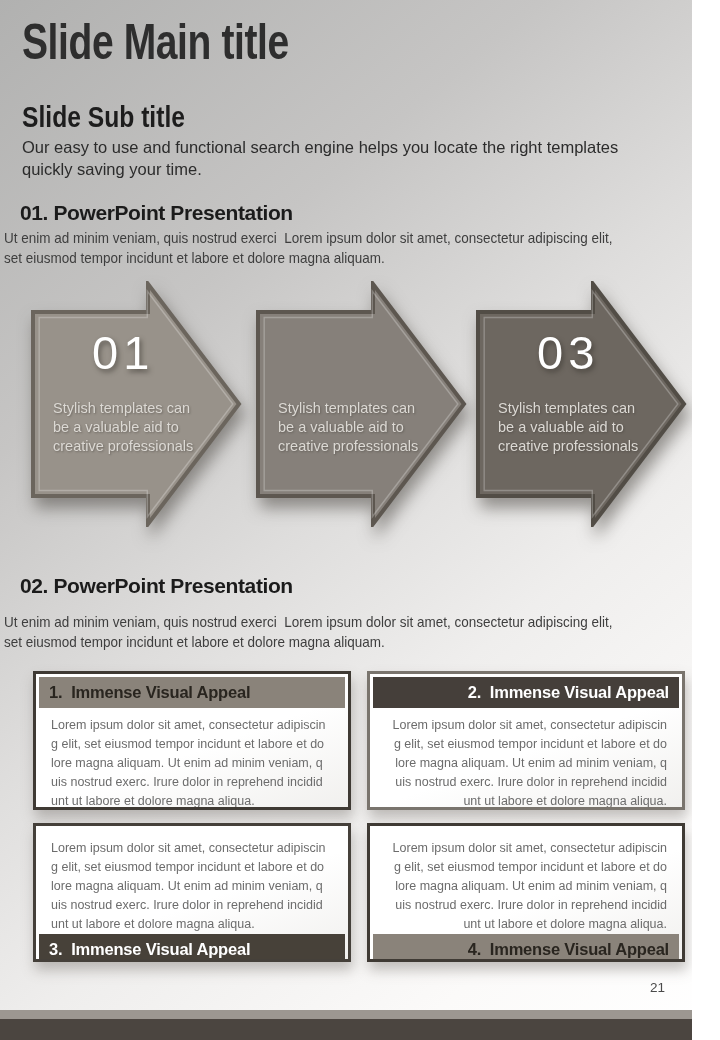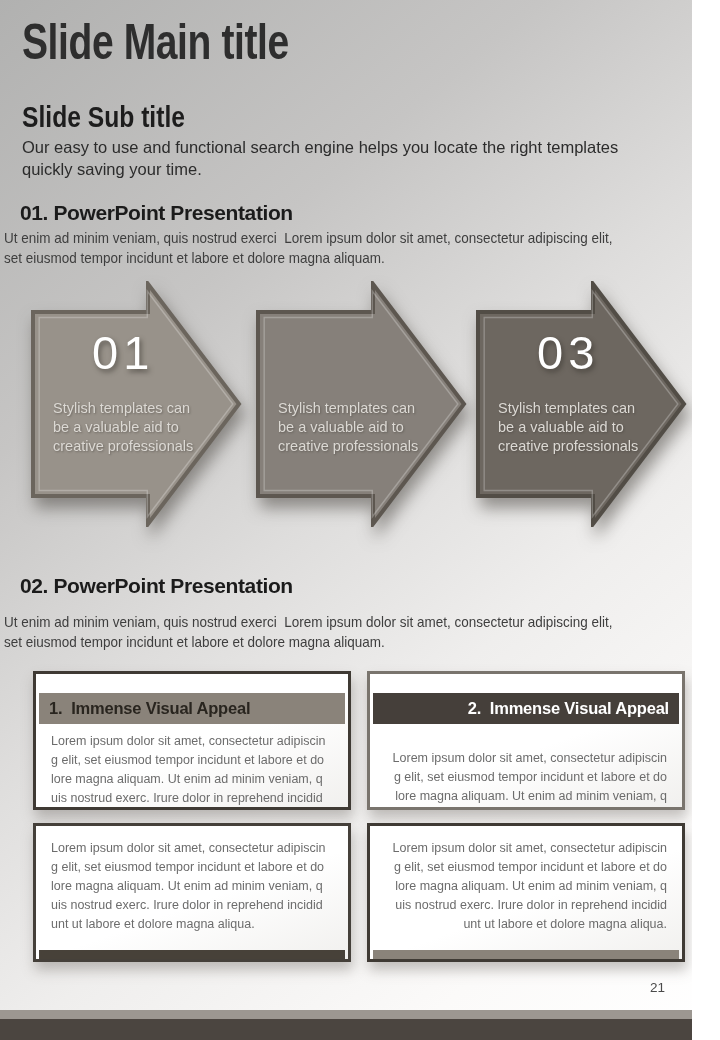--- a/index.html
+++ b/index.html
@@ -30,26 +30,26 @@
   .arrow-caption{position:absolute;left:23px;top:118px;width:168px;font-size:14.5px;line-height:19px;color:#dcd9d4;white-space:pre-line;text-shadow:1px 1px 2px rgba(55,50,45,.4);}
   .arrow1{left:30px;} .arrow2{left:255px;} .arrow3{left:475px;}
 
   .card{
     position:absolute;width:318px;height:139px;box-sizing:border-box;
     border:3px solid #3f3a34;padding:3px;
     background:linear-gradient(160deg,#ffffff 55%,#f1f0ee 100%);
     display:flex;flex-direction:column;overflow:hidden;
     box-shadow:2px 8px 12px rgba(92,87,80,.35);
   }
-  .card1{left:33px;top:671px;} .card2{left:367px;top:671px;gap:17px;}
+  .card1{left:33px;top:671px;} .card2{left:367px;top:671px;}
   .card3{left:33px;top:823px;} .card4{left:367px;top:823px;}
   .card-header{
     height:31px;flex:0 0 31px;display:flex;align-items:center;
     font-size:16.5px;font-weight:bold;letter-spacing:-0.2px;
-    padding:0 10px;white-space:pre;box-sizing:border-box;margin-top:16px;
+    padding:0 10px;white-space:pre;box-sizing:border-box;
   }
   .card-body{flex:1;padding:8px 10px 0 12px;font-size:12.5px;line-height:19px;color:#6c6c6c;white-space:pre-wrap;}
   .align-right .card-header{justify-content:flex-end;}
   .align-right .card-body{text-align:right;padding:8px 12px 0 10px;}
   .card3 .card-body,.card4 .card-body{padding-top:10px;}
 
   .page-number{position:absolute;right:27px;top:980px;font-size:13.5px;color:#4a4a4a;text-align:right;}
   .footer-bar-light{position:absolute;left:0;top:1010px;width:720px;height:9px;background:#9c9791;}
   .footer-bar-dark{position:absolute;left:0;top:1019px;width:720px;height:21px;background:#4b4540;}
 </style>

